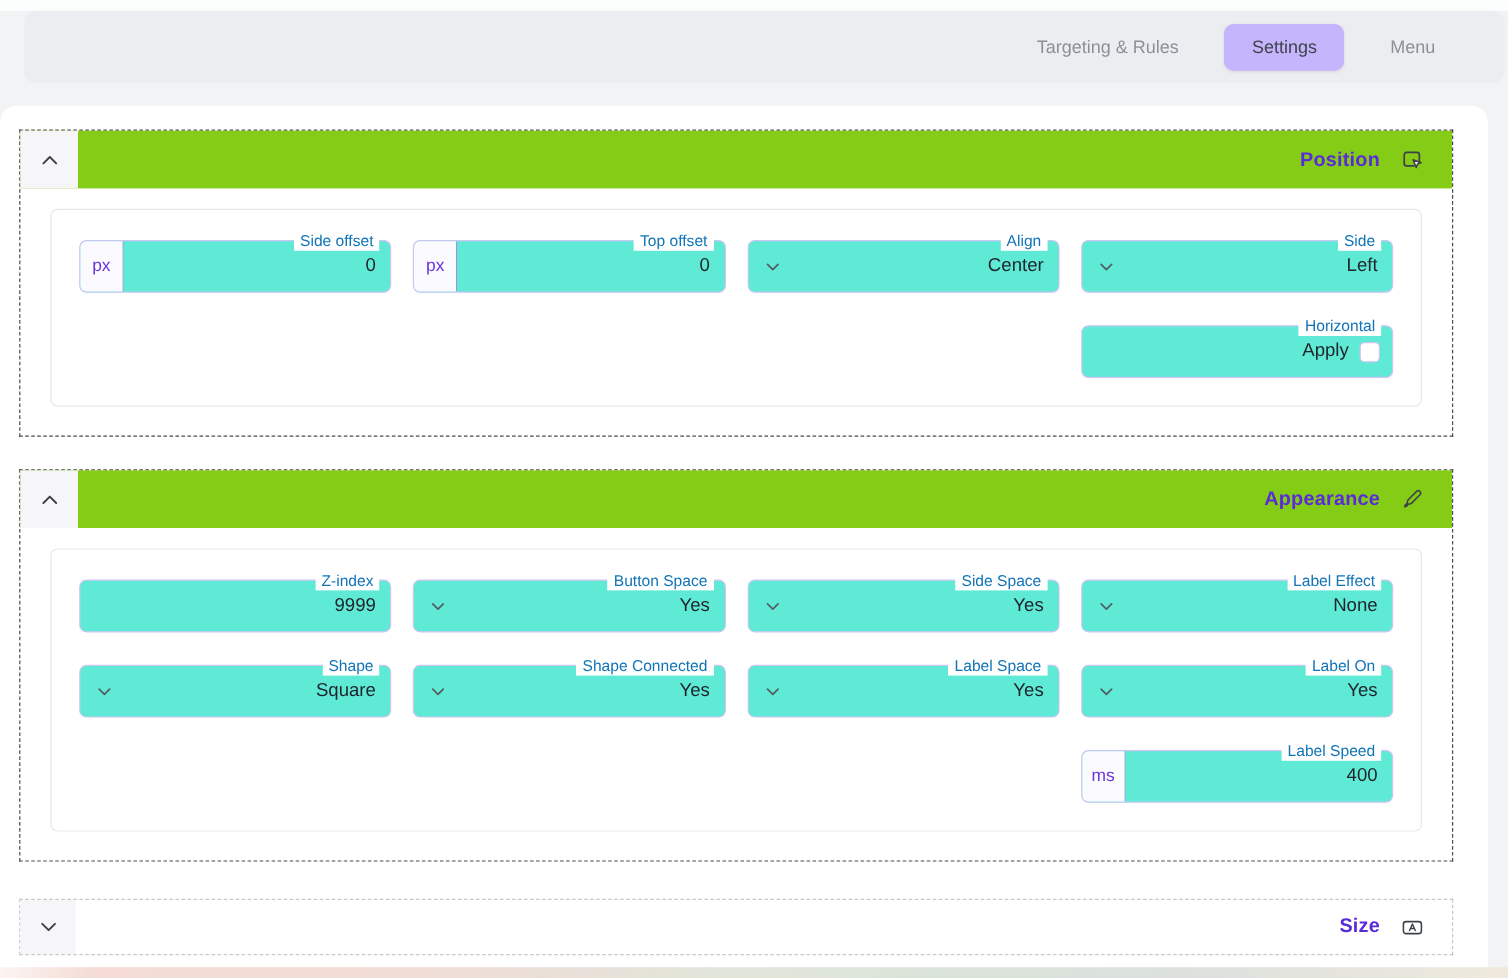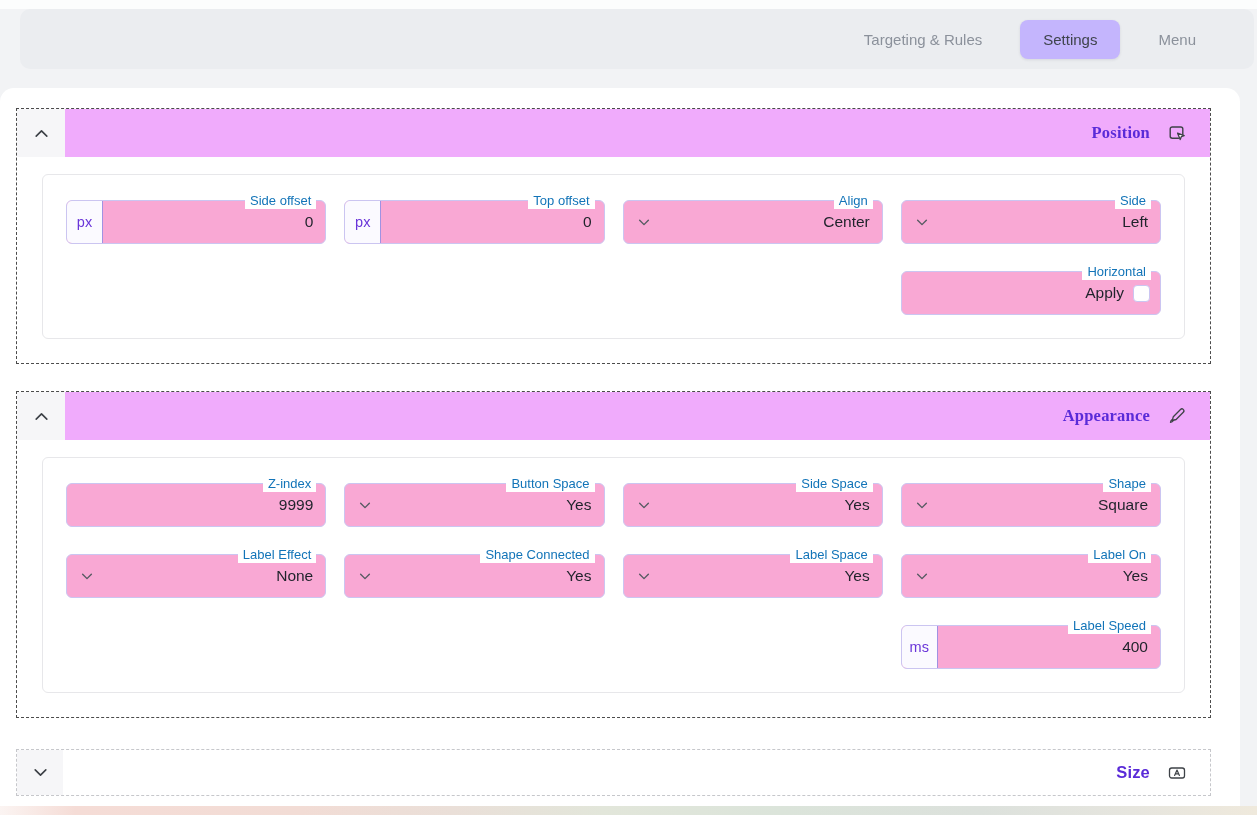--- a/index.html
+++ b/index.html
@@ -33,21 +33,21 @@
     padding: 20px 29px 0 16px;
   }
 
   .section { border: 1px dashed #4b4b4b; background: #fff; }
   .section.light-dash { border-color: #c6c7cb; }
   .section + .section { margin-top: 0; }
   .sec-position { margin-bottom: 27px; }
   .sec-appearance { margin-bottom: 31px; }
 
   .section-header { height: 48px; display: flex; align-items: stretch; }
-  .section-header.pink { background: #f0abfc; font-family: Liberation Serif, serif; }
+  .section-header.pink { background: #84cc16; }
   .collapse-btn {
     width: 48px; background: #f6f6f8; display: flex;
     align-items: center; justify-content: center; cursor: pointer; flex: 0 0 auto;
   }
   .header-right {
     margin-left: auto; display: flex; align-items: center;
     gap: 17px; padding-right: 23px;
   }
   .section-title { color: #5a2bd8; font-weight: bold; font-size: 16.5px; letter-spacing: .2px; }
   .header-icon { display: flex; align-items: center; color: #3e4247; }
@@ -56,21 +56,21 @@
   .panel {
     border: 1px solid #e7e7ea; border-radius: 6px;
     padding: 25px 23px 23px;
     display: grid; grid-template-columns: repeat(4, 1fr);
     column-gap: 18px; row-gap: 27px;
   }
   .col4 { grid-column: 4; }
 
   
   .field {
-    position: relative; height: 44px; background: #f9a8d4;
+    position: relative; height: 44px; background: #5eead4;
     border: 1px solid #cbc5f1; border-radius: 6px;
     display: flex; align-items: center;
   }
   .field-label {
     position: absolute; top: -9px; right: 9px; background: #fff;
     padding: 0 5px; font-size: 13px; line-height: 17px;
     color: #1274b8; white-space: nowrap;
   }
   .unit {
     align-self: stretch; width: 36px; flex: 0 0 auto;
@@ -221,37 +221,37 @@
           <span class="field-label">Side Space</span>
           <span class="dd-chevron">
             <svg width="14" height="14" viewBox="0 0 16 16">
                 <polyline points="3,6 8,11 13,6" fill="none" stroke="#565b62" stroke-width="1.6" stroke-linecap="round" stroke-linejoin="round"></polyline>
               </svg>
           </span>
           <div class="value">Yes</div>
         </div>
 
         <div class="field">
+          <span class="field-label">Label Effect</span>
+          <span class="dd-chevron">
+            <svg width="14" height="14" viewBox="0 0 16 16">
+                <polyline points="3,6 8,11 13,6" fill="none" stroke="#565b62" stroke-width="1.6" stroke-linecap="round" stroke-linejoin="round"></polyline>
+              </svg>
+          </span>
+          <div class="value">None</div>
+        </div>
+
+        <div class="field">
           <span class="field-label">Shape</span>
           <span class="dd-chevron">
             <svg width="14" height="14" viewBox="0 0 16 16">
                 <polyline points="3,6 8,11 13,6" fill="none" stroke="#565b62" stroke-width="1.6" stroke-linecap="round" stroke-linejoin="round"></polyline>
               </svg>
           </span>
           <div class="value">Square</div>
-        </div>
-
-        <div class="field">
-          <span class="field-label">Label Effect</span>
-          <span class="dd-chevron">
-            <svg width="14" height="14" viewBox="0 0 16 16">
-                <polyline points="3,6 8,11 13,6" fill="none" stroke="#565b62" stroke-width="1.6" stroke-linecap="round" stroke-linejoin="round"></polyline>
-              </svg>
-          </span>
-          <div class="value">None</div>
         </div>
 
         <div class="field">
           <span class="field-label">Shape Connected</span>
           <span class="dd-chevron">
             <svg width="14" height="14" viewBox="0 0 16 16">
                 <polyline points="3,6 8,11 13,6" fill="none" stroke="#565b62" stroke-width="1.6" stroke-linecap="round" stroke-linejoin="round"></polyline>
               </svg>
           </span>
           <div class="value">Yes</div>

